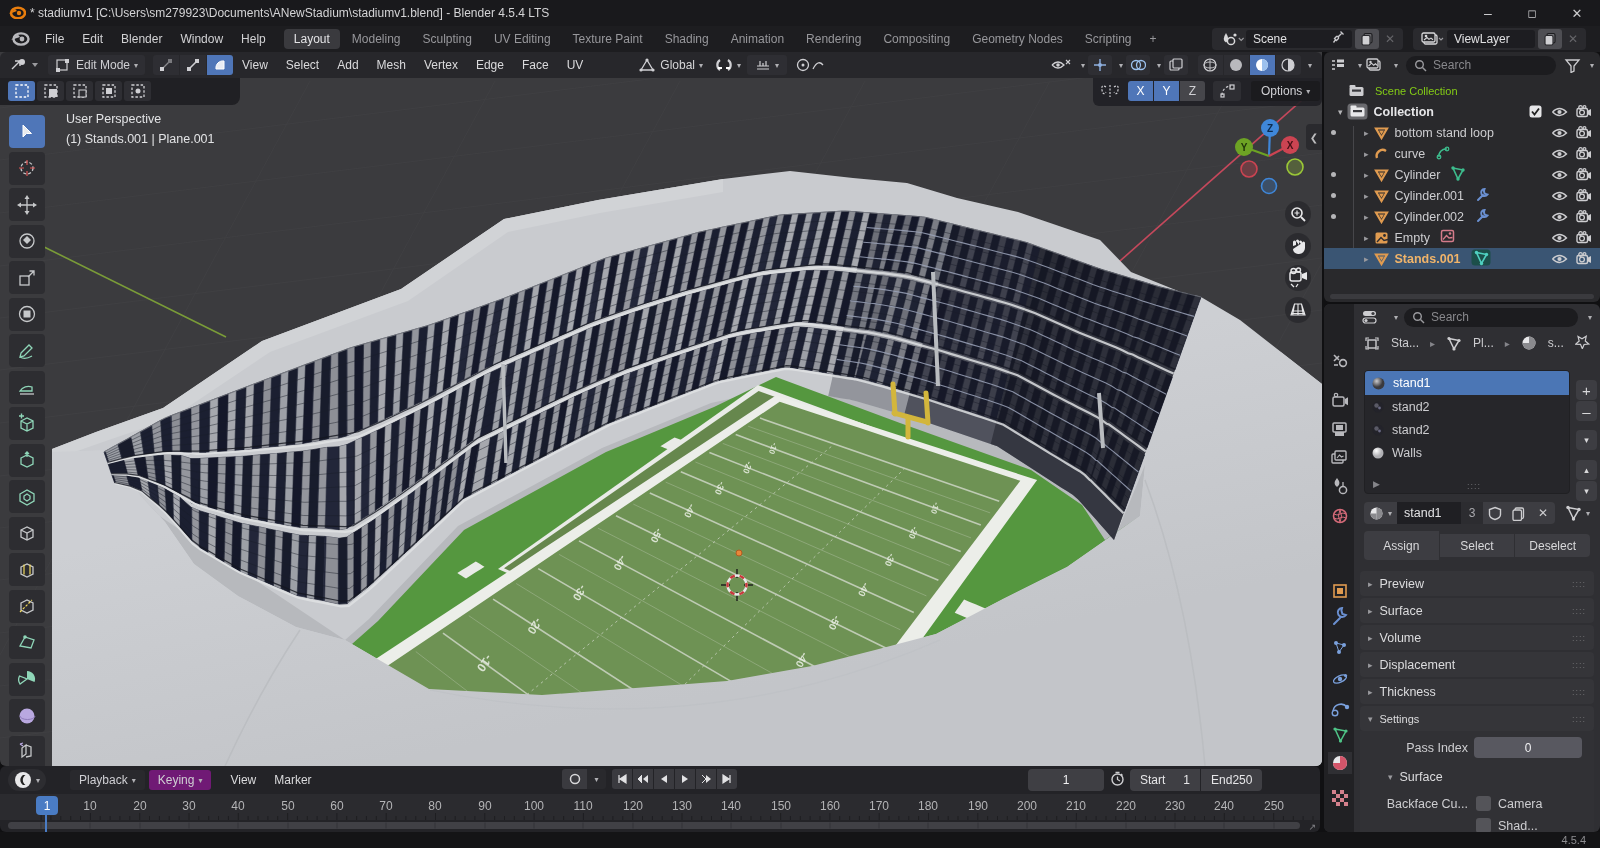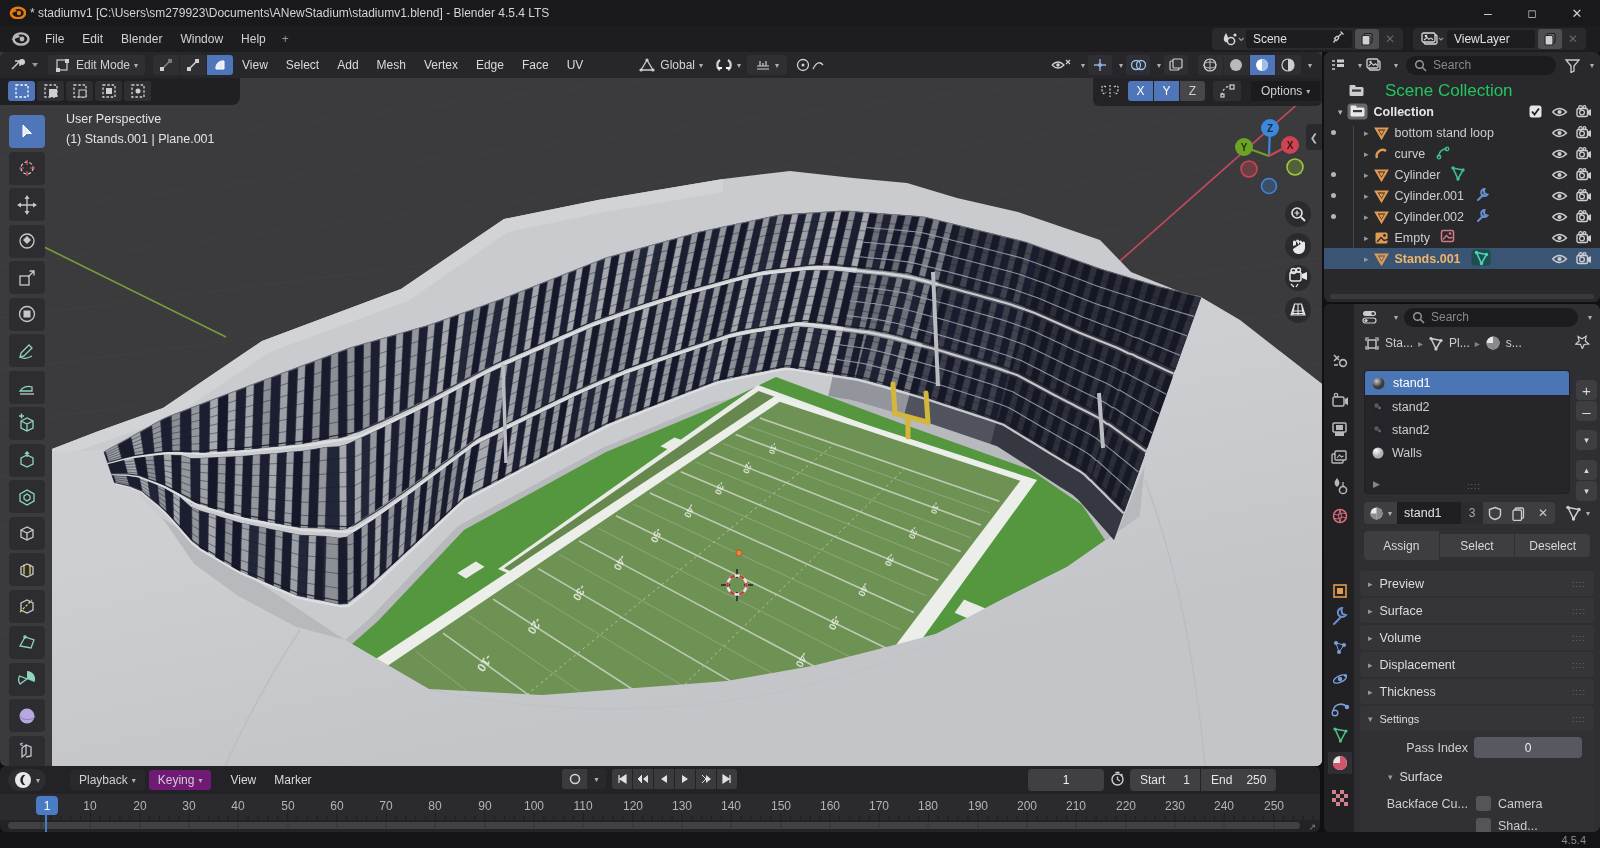--- a/index.html
+++ b/index.html
@@ -43,20 +43,33 @@
     <div style="margin-left:10px"><svg width="20" height="16" viewBox="0 0 20 16" style="">
         <ellipse cx="11" cy="9" rx="7.5" ry="5.6" fill="none" stroke="#b8b8bc" stroke-width="2.4"></ellipse>
         <circle cx="12" cy="9" r="2.4" fill="#b8b8bc"></circle>
         <path d="M1,10 L8,4.5 L10,7 Z" fill="#b8b8bc"></path>
       </svg></div>
     <div class="menu-item" style="margin-left:6px">File</div>
     <div class="menu-item">Edit</div>
     <div class="menu-item">Blender</div>
     <div class="menu-item">Window</div>
     <div class="menu-item">Help</div>
+    <div style="display:flex;margin-left:8px">
+      <div class="tab active">Layout</div>
+      <div class="tab">Modeling</div>
+      <div class="tab">Sculpting</div>
+      <div class="tab">UV Editing</div>
+      <div class="tab">Texture Paint</div>
+      <div class="tab">Shading</div>
+      <div class="tab">Animation</div>
+      <div class="tab">Rendering</div>
+      <div class="tab">Compositing</div>
+      <div class="tab">Geometry Nodes</div>
+      <div class="tab">Scripting</div>
+    </div>
     <div class="tab" style="padding:3px 6px">+</div>
     <div style="margin-left:auto;margin-right:14px;display:flex;align-items:center;gap:10px">
       <div style="display:flex;align-items:center;background:#2a2a2e;border-radius:4px;height:22px;padding:0 2px 0 6px">
         <svg width="26" height="18" viewBox="0 0 26 18" style="">
           <path d="M8 3 q-4.5 7 0 9.5 q4.5 -2.5 0 -9.5z" fill="#d8d8da"></path>
           <circle cx="13" cy="11" r="3.6" fill="none" stroke="#d8d8da" stroke-width="1.5"></circle>
           <circle cx="17" cy="5" r="1.6" fill="#d8d8da"></circle>
           <path d="M22 8 l3 3 l3 -3" stroke="#9a9a9e" stroke-width="1.4" fill="none" transform="scale(0.8) translate(4,2)"></path>
         </svg>
         <div style="background:#1d1d21;border-radius:3px;height:18px;width:106px;display:flex;align-items:center;padding:0 7px;color:#e0e0e2;margin-left:2px">Scene<span style="margin-left:auto"><svg width="13" height="15" viewBox="0 0 13 15">
@@ -1278,21 +1291,21 @@
     </div>
     <div style="position:absolute;left:29px;top:74px;width:1px;height:143px;background:#46464a"></div>
     <div style="padding-top:2px">
       <div class="row" style="height:21px">
         <div style="width:24px"></div>
         <svg width="17" height="14" viewBox="0 0 17 14" style="">
           <rect x="1.5" y="3" width="14" height="9" rx="1.5" fill="#cdcdd0"></rect>
           <rect x="1.5" y="1" width="6" height="3" rx="1" fill="#cdcdd0"></rect>
           <rect x="4" y="5.5" width="9" height="2.2" fill="#3a3a3e"></rect>
         </svg>
-        <span style="margin-left:20px;font-size:17px;color:#22c55e">Scene Collection</span>
+        <span style="margin-left:10px;font-size:11px;color:#84cc16">Scene Collection</span>
       </div>
       <div class="row" style="height:21px">
         <div style="width:14px"></div>
         <span style="color:#b5b5b8;font-size:9px;margin-right:4px">▾</span>
         <svg width="21" height="17" viewBox="0 0 21 17" style="">
           <rect x="0.5" y="0.5" width="20" height="16" rx="3.5" fill="#6a6a6e"></rect>
           <g transform="translate(2,1.5)">
             <rect x="1.5" y="3" width="14" height="9" rx="1.5" fill="#e8e8ea"></rect>
             <rect x="1.5" y="1" width="6" height="3" rx="1" fill="#e8e8ea"></rect>
             <rect x="4" y="5.5" width="9" height="2.2" fill="#3a3a3e"></rect>
@@ -1598,21 +1611,21 @@
         <span class="chev">▾</span>
         <div style="flex:1;height:19px;background:#1c1c1f;border-radius:10px;display:flex;align-items:center;padding:0 8px;color:#88888c">
           <svg width="13" height="13" viewBox="0 0 13 13" style="">
             <circle cx="5.5" cy="5.5" r="3.8" fill="none" stroke="#9a9a9e" stroke-width="1.4"></circle>
             <line x1="8.5" y1="8.5" x2="12" y2="12" stroke="#9a9a9e" stroke-width="1.4"></line>
           </svg>
           <span style="margin-left:6px;font-size:12px">Search</span>
         </div>
         <span class="chev">▾</span>
       </div>
-      <div class="row" style="height:26px;padding:0 10px;gap:5px;color:#cdcdd0">
+      <div class="row" style="height:26px;padding:0 10px;gap:11px;color:#cdcdd0">
         <svg width="16" height="15" viewBox="0 0 16 15" style="">
           <rect x="4" y="4" width="8" height="8" fill="none" stroke="#cdcdd0" stroke-width="1.4"></rect>
           <path d="M2 5 l0 -3 l3 0 M11 2 l3 0 l0 3 M14 10 l0 3 l-3 0 M5 13 l-3 0 l0 -3" stroke="#cdcdd0" stroke-width="1.2" fill="none"></path>
         </svg>
         <span style="font-size:12px">Sta...</span>
         <span style="color:#85858a;font-size:10px">▸</span>
         <svg width="16" height="15" viewBox="0 0 16 15" style="">
           <path d="M3 2.5 L13 4.5 L8 13 Z" fill="none" stroke="#cdcdd0" stroke-width="1.5"></path>
           <circle cx="3" cy="2.5" r="1.6" fill="#cdcdd0"></circle>
           <circle cx="13" cy="4.5" r="1.6" fill="#cdcdd0"></circle>
@@ -1830,21 +1843,21 @@
       <div class="abs row" style="left:1028px;top:3px">
         <div style="width:76px;height:22px;background:#3f3f44;border-radius:4px;display:flex;align-items:center;justify-content:center;color:#f0f0f2">1</div>
         <div style="width:26px;text-align:center"><svg width="15" height="15" viewBox="0 0 15 15" style="">
             <circle cx="7.5" cy="8.5" r="5.5" fill="none" stroke="#cdcdd0" stroke-width="1.4"></circle>
             <path d="M7.5 5.5 l0 3 l2.5 1.5 M5.5 1.5 l4 0 M11 3 l1.5 1.5" stroke="#cdcdd0" stroke-width="1.3" fill="none"></path>
           </svg></div>
         <div class="row" style="height:22px;background:#3f3f44;border-radius:4px 0 0 4px;padding:0 10px;color:#e6e6e8;gap:18px">
           <span>Start</span>
           <span>1</span>
         </div>
-        <div class="row" style="height:22px;background:#3f3f44;border-radius:0 4px 4px 0;padding:0 10px;color:#e6e6e8;gap:14px;margin-left:1px">
+        <div class="row" style="height:22px;background:#3f3f44;border-radius:0 4px 4px 0;padding:0 10px;color:#e6e6e8;margin-left:1px">
           <span>End</span>
           <span>250</span>
         </div>
       </div>
     </div>
     <div style="position:relative;height:26px;background:#2b2b2f;overflow:hidden"><svg width="1320" height="26">
         <line x1="41.1" y1="19" x2="41.1" y2="26" stroke="#1e1e21" stroke-width="1"></line>
         <line x1="50.9" y1="22" x2="50.9" y2="26" stroke="#1e1e21" stroke-width="1"></line>
         <line x1="60.8" y1="22" x2="60.8" y2="26" stroke="#1e1e21" stroke-width="1"></line>
         <line x1="70.7" y1="22" x2="70.7" y2="26" stroke="#1e1e21" stroke-width="1"></line>

